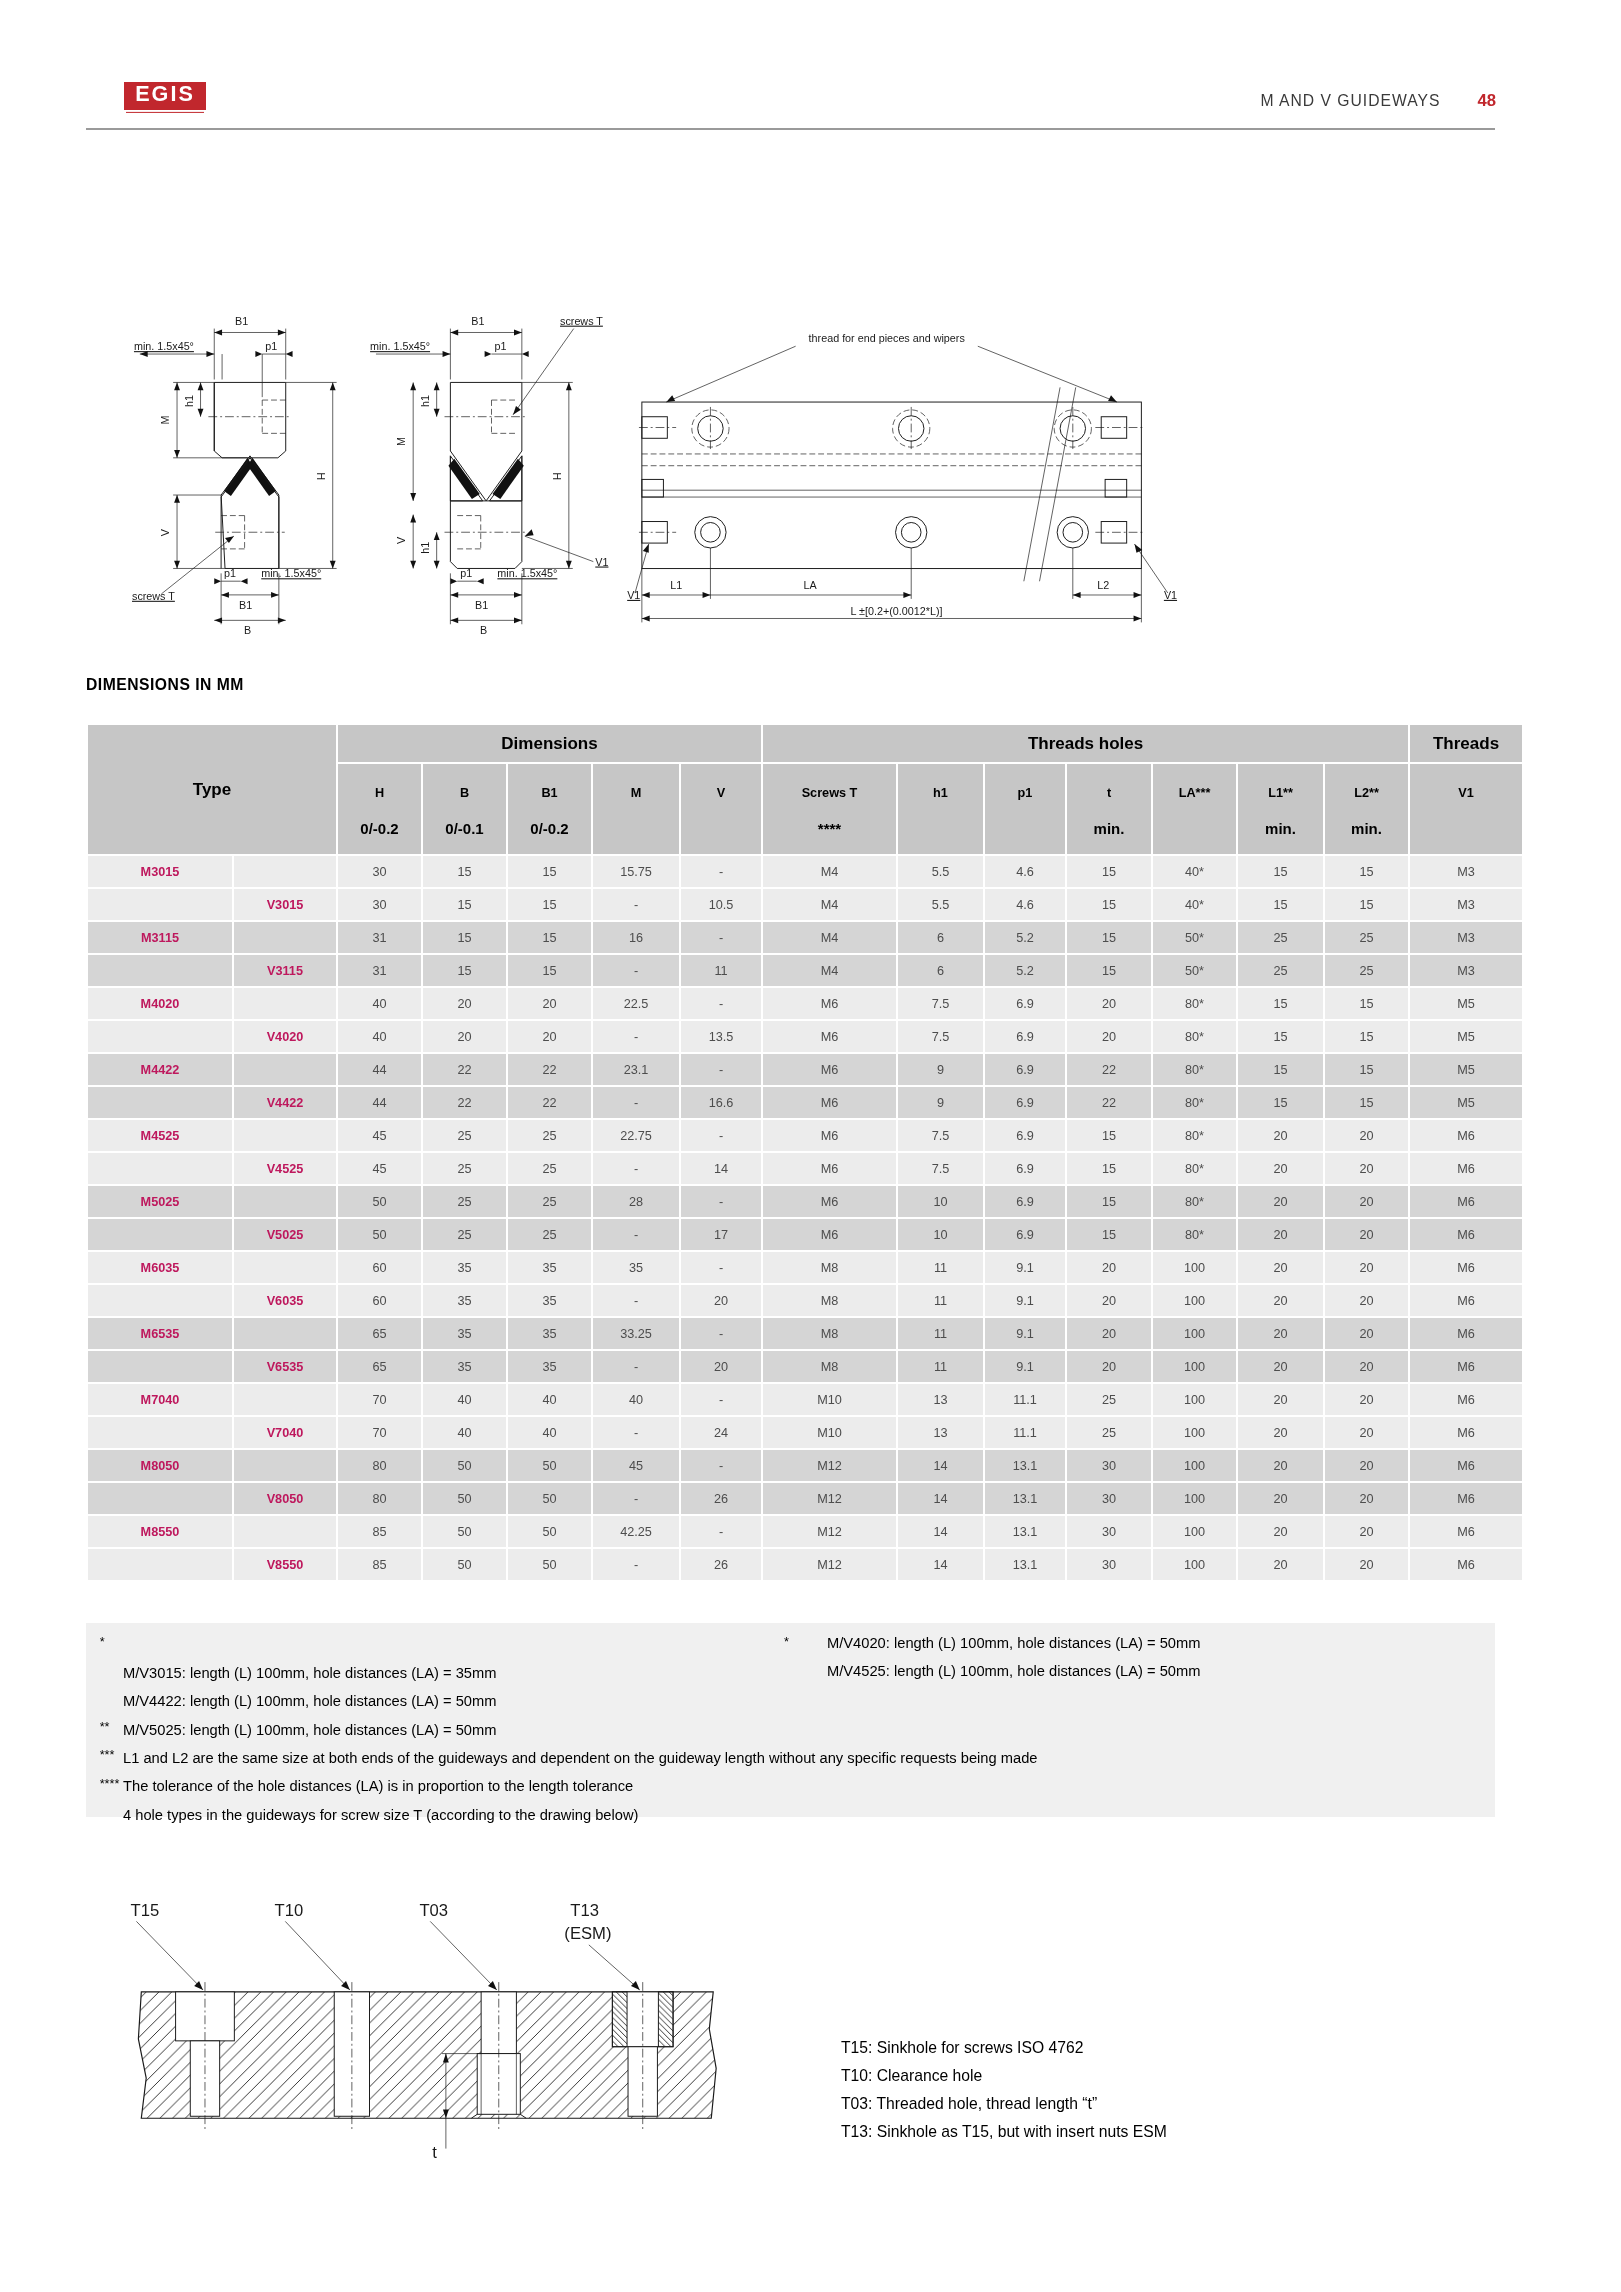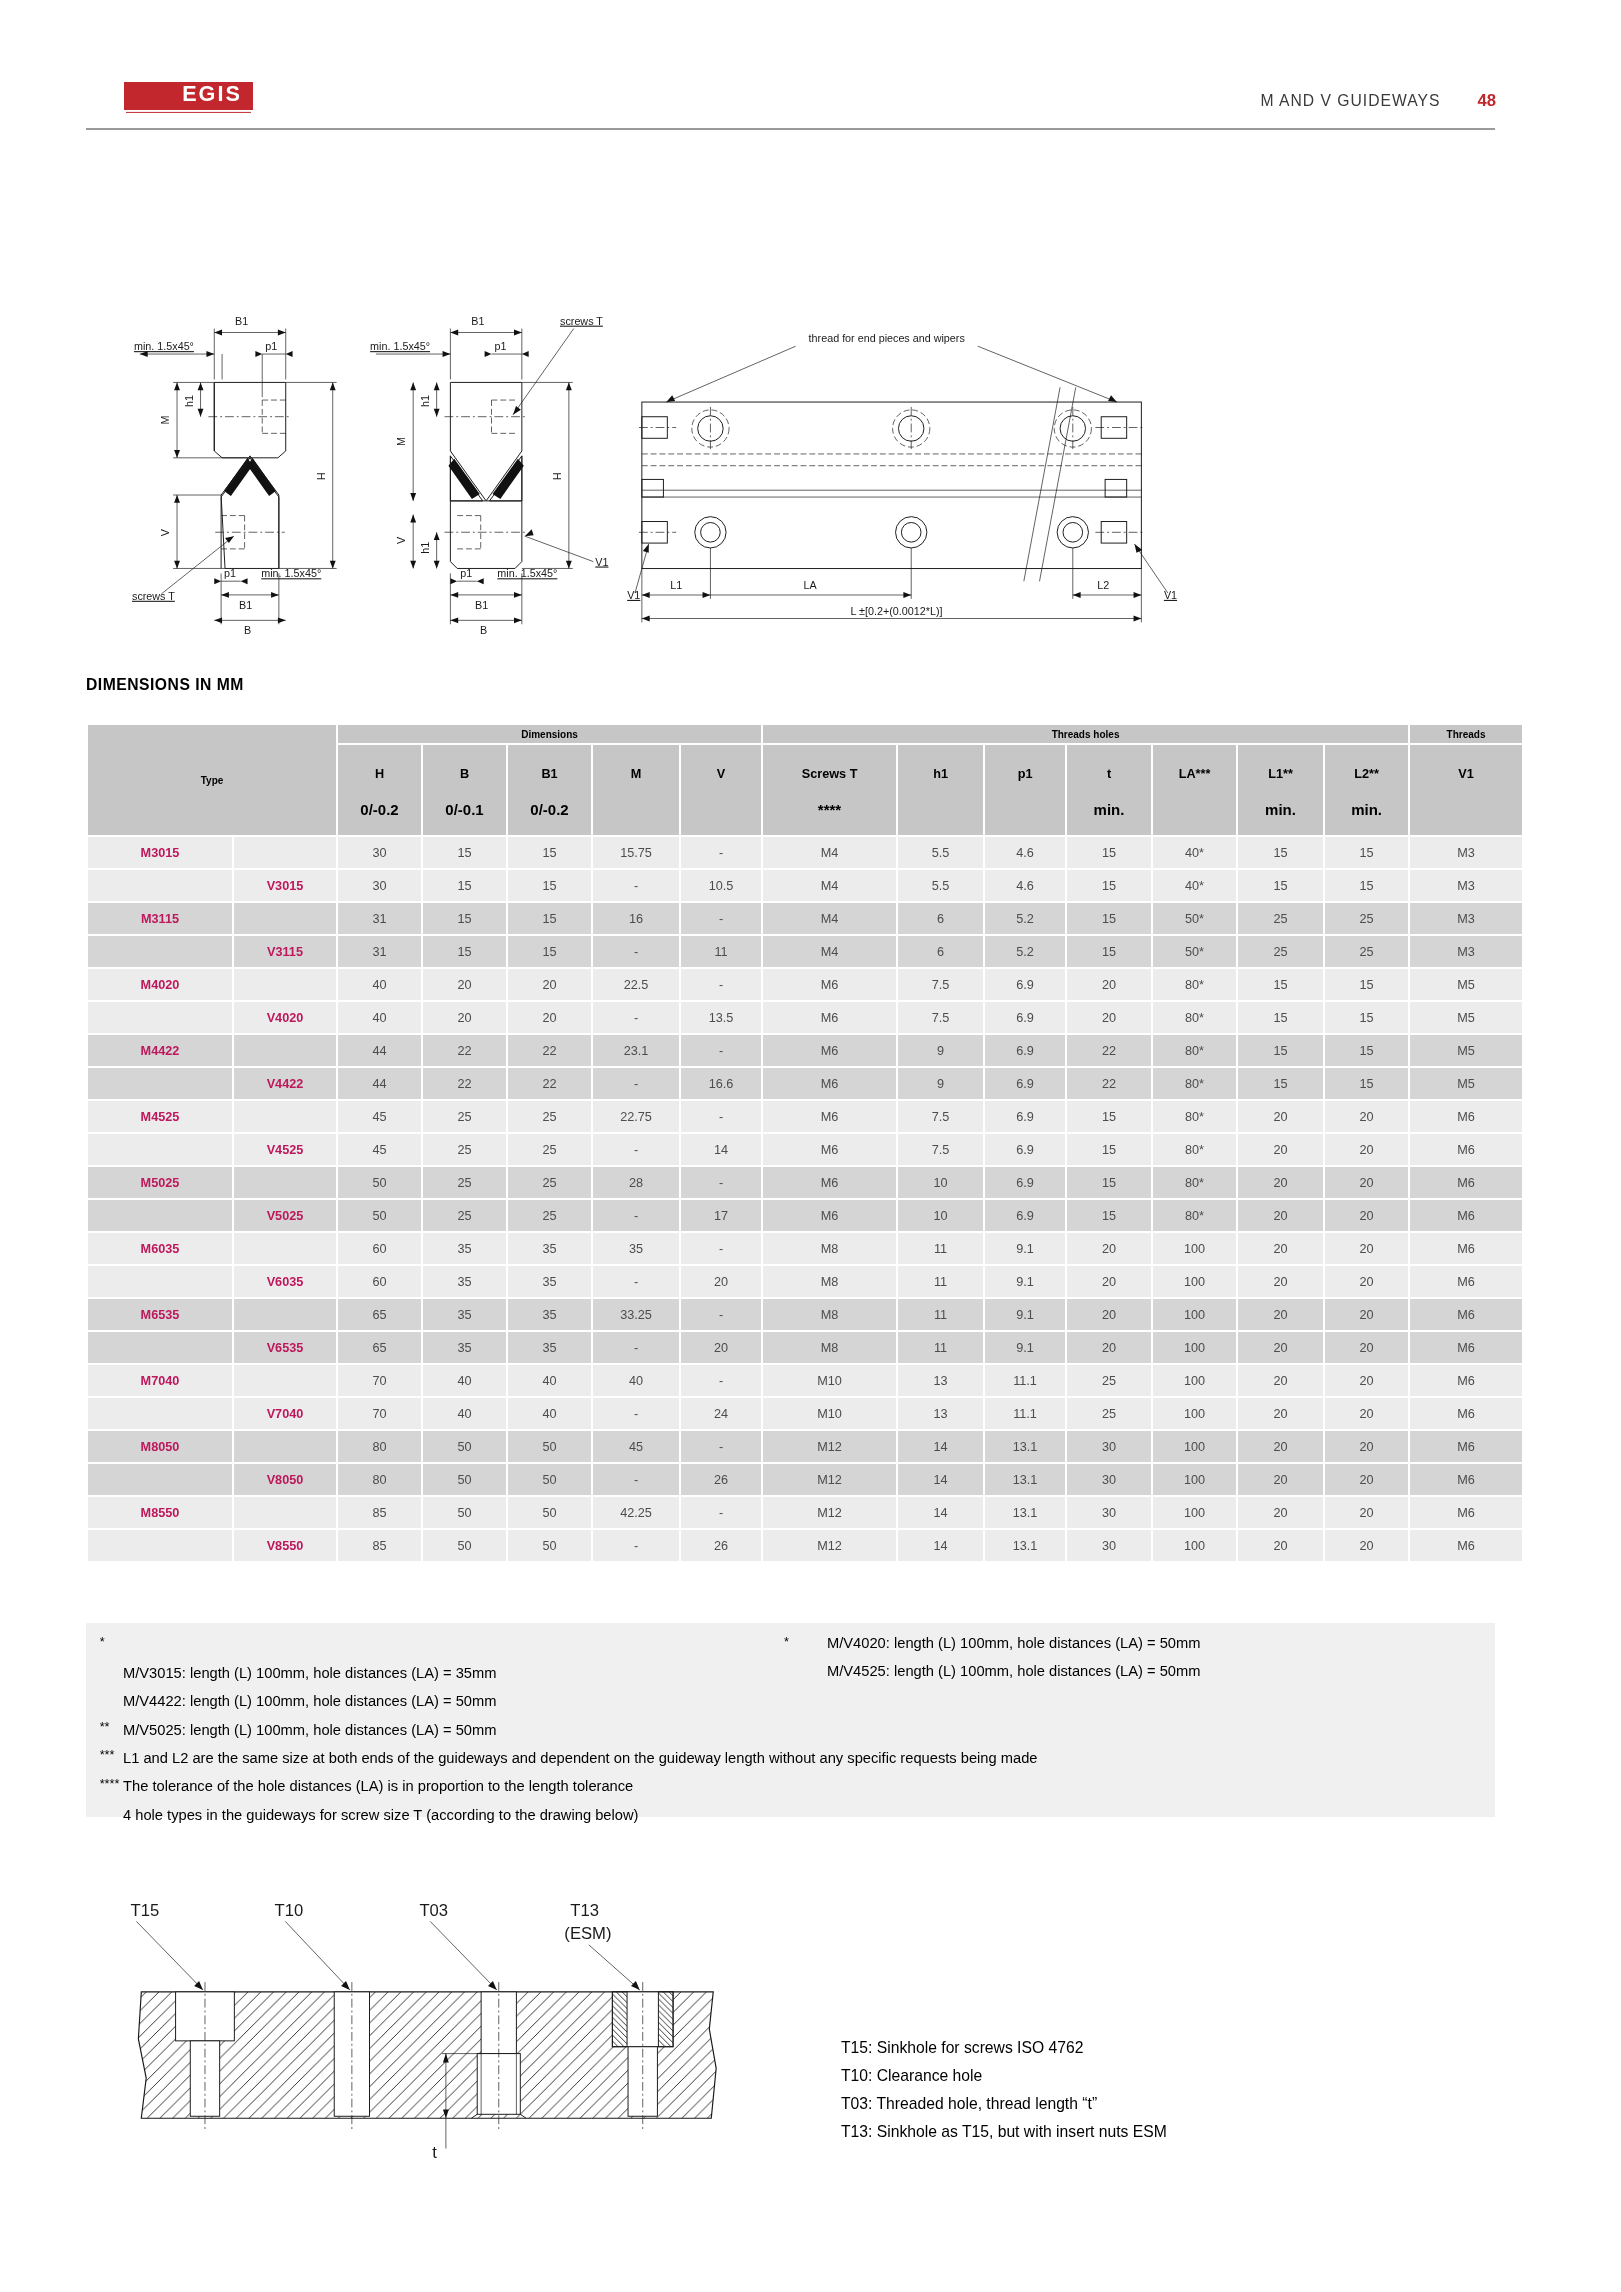--- a/index.html
+++ b/index.html
@@ -9,21 +9,20 @@
     overflow:hidden;
   }
   
   .logo{
     position:absolute;left:124px;top:82px;width:82px;height:25.5px;
     background:#c1272d;color:#fff;font-weight:bold;font-size:21.6px;
     letter-spacing:2px;text-align:center;line-height:24.5px;
     border-bottom:2.9px solid #c1272d;
     font-family:"Liberation Sans",sans-serif;
     box-shadow:0 3.9px 0 -2px #fff, 0 4.9px 0 -2px #c1272d;
-    padding-left:47px;
   }
   .header-right{
     position:absolute;right:125px;top:84px;font-size:15.7px;color:#3a3a3a;
     letter-spacing:1px;
     margin-top:7px;
   }
   .header-right .pageno{
     color:#c1272d;font-weight:bold;margin-left:37px;font-size:16.7px;letter-spacing:0;
   }
   .header-rule{
@@ -42,21 +41,21 @@
   .table-caption{
     position:absolute;left:86px;top:676px;font-size:15.7px;font-weight:bold;letter-spacing:0.5px;
   }
   table.dim{
     position:absolute;left:86px;top:723px;width:1409px;
     border-collapse:separate;border-spacing:2px;table-layout:fixed;
     font-size:12.7px;
   }
   table.dim th, table.dim td{padding:0;text-align:center;vertical-align:middle;}
   .hdr{background:#c6c6c6;font-weight:bold;color:#000;}
-  tr.group-row th{height:18px;font-size:10px;margin-top:36px;}
+  tr.group-row th{height:37px;font-size:17px;margin-top:36px;}
   tr.cols-row th{height:90px;}
   .col-label{display:block;height:49px;line-height:57px;font-size:12.7px;}
   .col-sub{display:block;height:39px;line-height:29px;font-size:15px;}
   td.cell{height:31px;color:#4d4d4d;}
   td.type-cell{font-weight:bold;color:#be185d;}
   tr.row-light td{background:#ececec;}
   tr.row-dark td{background:#d5d5d5;}
   
   .footnotes{
     position:absolute;left:86px;top:1623px;width:1409px;height:194px;

